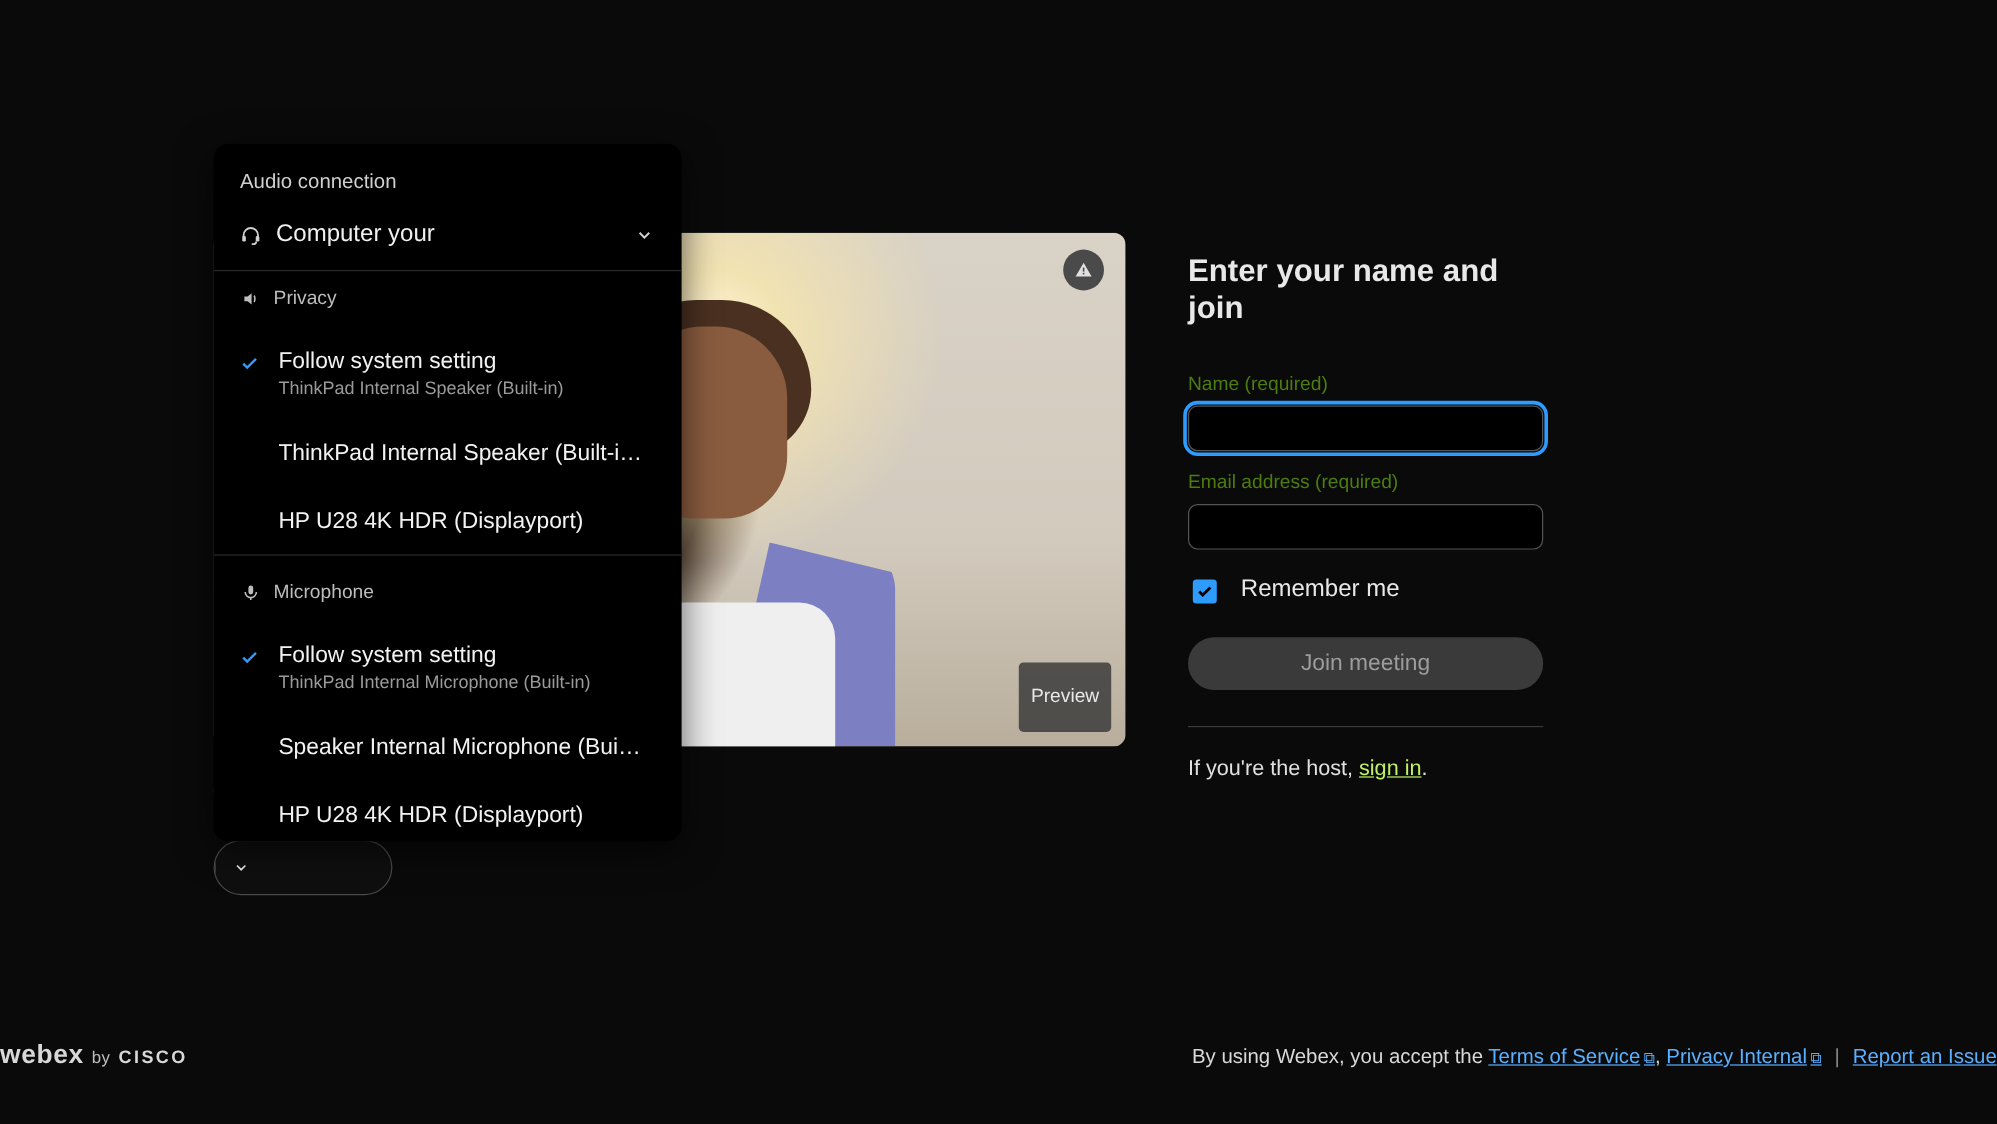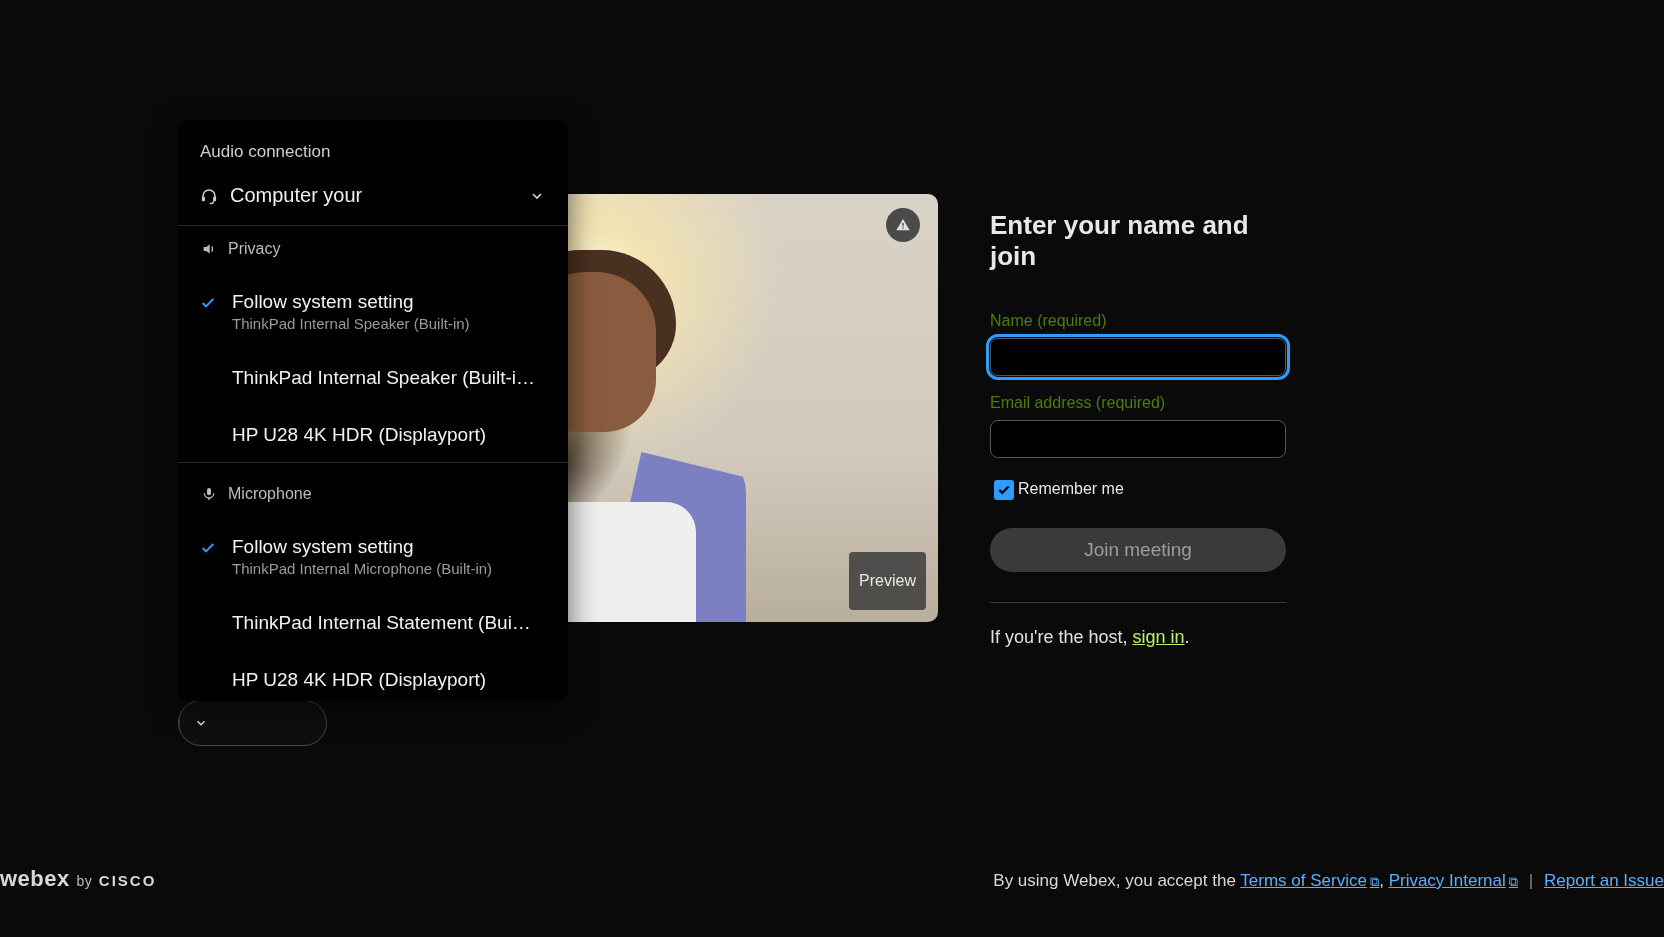--- a/index.html
+++ b/index.html
@@ -228,22 +228,22 @@
     color: #fff;
     padding: 0 10px;
     font-size: 16px;
     margin-bottom: 18px;
   }
   .fld.focus {
     outline: 3px solid #2E9BFF;
     outline-offset: 1px;
   }
   .remember {
-    display: flex; align-items: flex-start; gap: 4px;
-    font-size: 16px;
+    display: flex; align-items: flex-end; gap: 20px;
+    font-size: 20px;
     margin: 4px 0 28px 4px;
   }
   .cbx {
     width: 20px; height: 20px;
     background: #2E9BFF;
     border-radius: 3px;
     display:flex; align-items:center; justify-content:center;
     color: #000; font-weight: bold; font-size: 14px;
   }
   .join-btn {
@@ -385,21 +385,21 @@
           </svg>
       </div>
       <div class="txts">
         <div class="pri">Follow system setting</div>
         <div class="sub">ThinkPad Internal Microphone (Built-in)</div>
       </div>
     </div>
     <div class="opt">
       <div class="chk"></div>
       <div class="txts">
-        <div class="pri">ThinkPad Internal Statement (Bui…</div>
+        <div class="pri">Speaker Internal Microphone (Bui…</div>
       </div>
     </div>
     <div class="opt">
       <div class="chk"></div>
       <div class="txts">
         <div class="pri">HP U28 4K HDR (Displayport)</div>
       </div>
     </div>
   </div>
 

